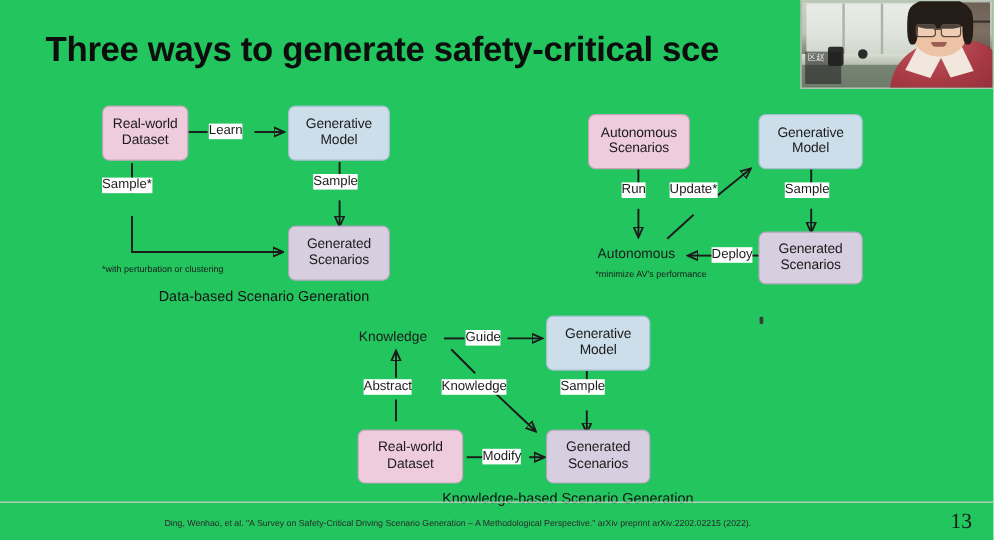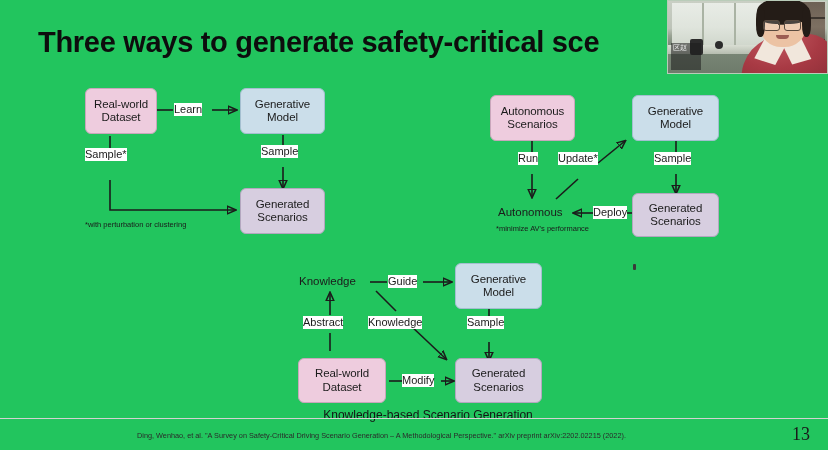--- a/index.html
+++ b/index.html
@@ -349,20 +349,21 @@
         <span>Scenarios</span>
       </span>
     </div>
 
     <div class="edgelabel" style="left:89px; top:15px;">Learn</div>
     <div class="edgelabel" style="left:176px; top:57px;">Sample</div>
     <div class="edgelabel" style="left:0px; top:60px;">Sample*</div>
 
     <div class="footnote" style="left:0px; top:132px;">*with perturbation or clustering</div>
 
+    <div class="caption" style="left:-5px; top:152px; width:280px;">Data-based Scenario Generation</div>
   </div>
 
   <div class="diagram" id="diagram-adversarial" style="left:490px; top:95px; width:250px; height:168px;">
 
     <svg class="edges" width="250" height="168">
       <defs>
         <marker id="ah2" viewBox="0 0 10 10" refX="8" refY="5" markerWidth="6" markerHeight="6" orient="auto-start-reverse">
           <path d="M 0 1 L 9 5 L 0 9 z" fill="#1b1b1b" stroke="none"></path>
         </marker>
       </defs>
@@ -459,21 +460,21 @@
         <span>Scenarios</span>
       </span>
     </div>
 
     <div class="edgelabel" style="left:90px; top:12px;">Guide</div>
     <div class="edgelabel" style="left:5px; top:53px;">Abstract</div>
     <div class="edgelabel" style="left:70px; top:53px;">Knowledge</div>
     <div class="edgelabel" style="left:169px; top:53px;">Sample</div>
     <div class="edgelabel" style="left:104px; top:111px;">Modify</div>
 
-    <div class="caption" style="left:-20px; top:145px; width:300px;">Knowledge-based Scenario Generation</div>
+    <div class="caption" style="left:-20px; top:145px; width:300px;text-align:right;">Knowledge-based Scenario Generation</div>
   </div>
 
   <div id="cursor-dot"></div>
 
   <div id="footer-rule"></div>
   <div id="citation">Ding, Wenhao, et al. "A Survey on Safety-Critical Driving Scenario Generation – A Methodological Perspective." arXiv preprint arXiv:2202.02215 (2022).</div>
   <div id="page-number">13</div>
 
 </div>
 

